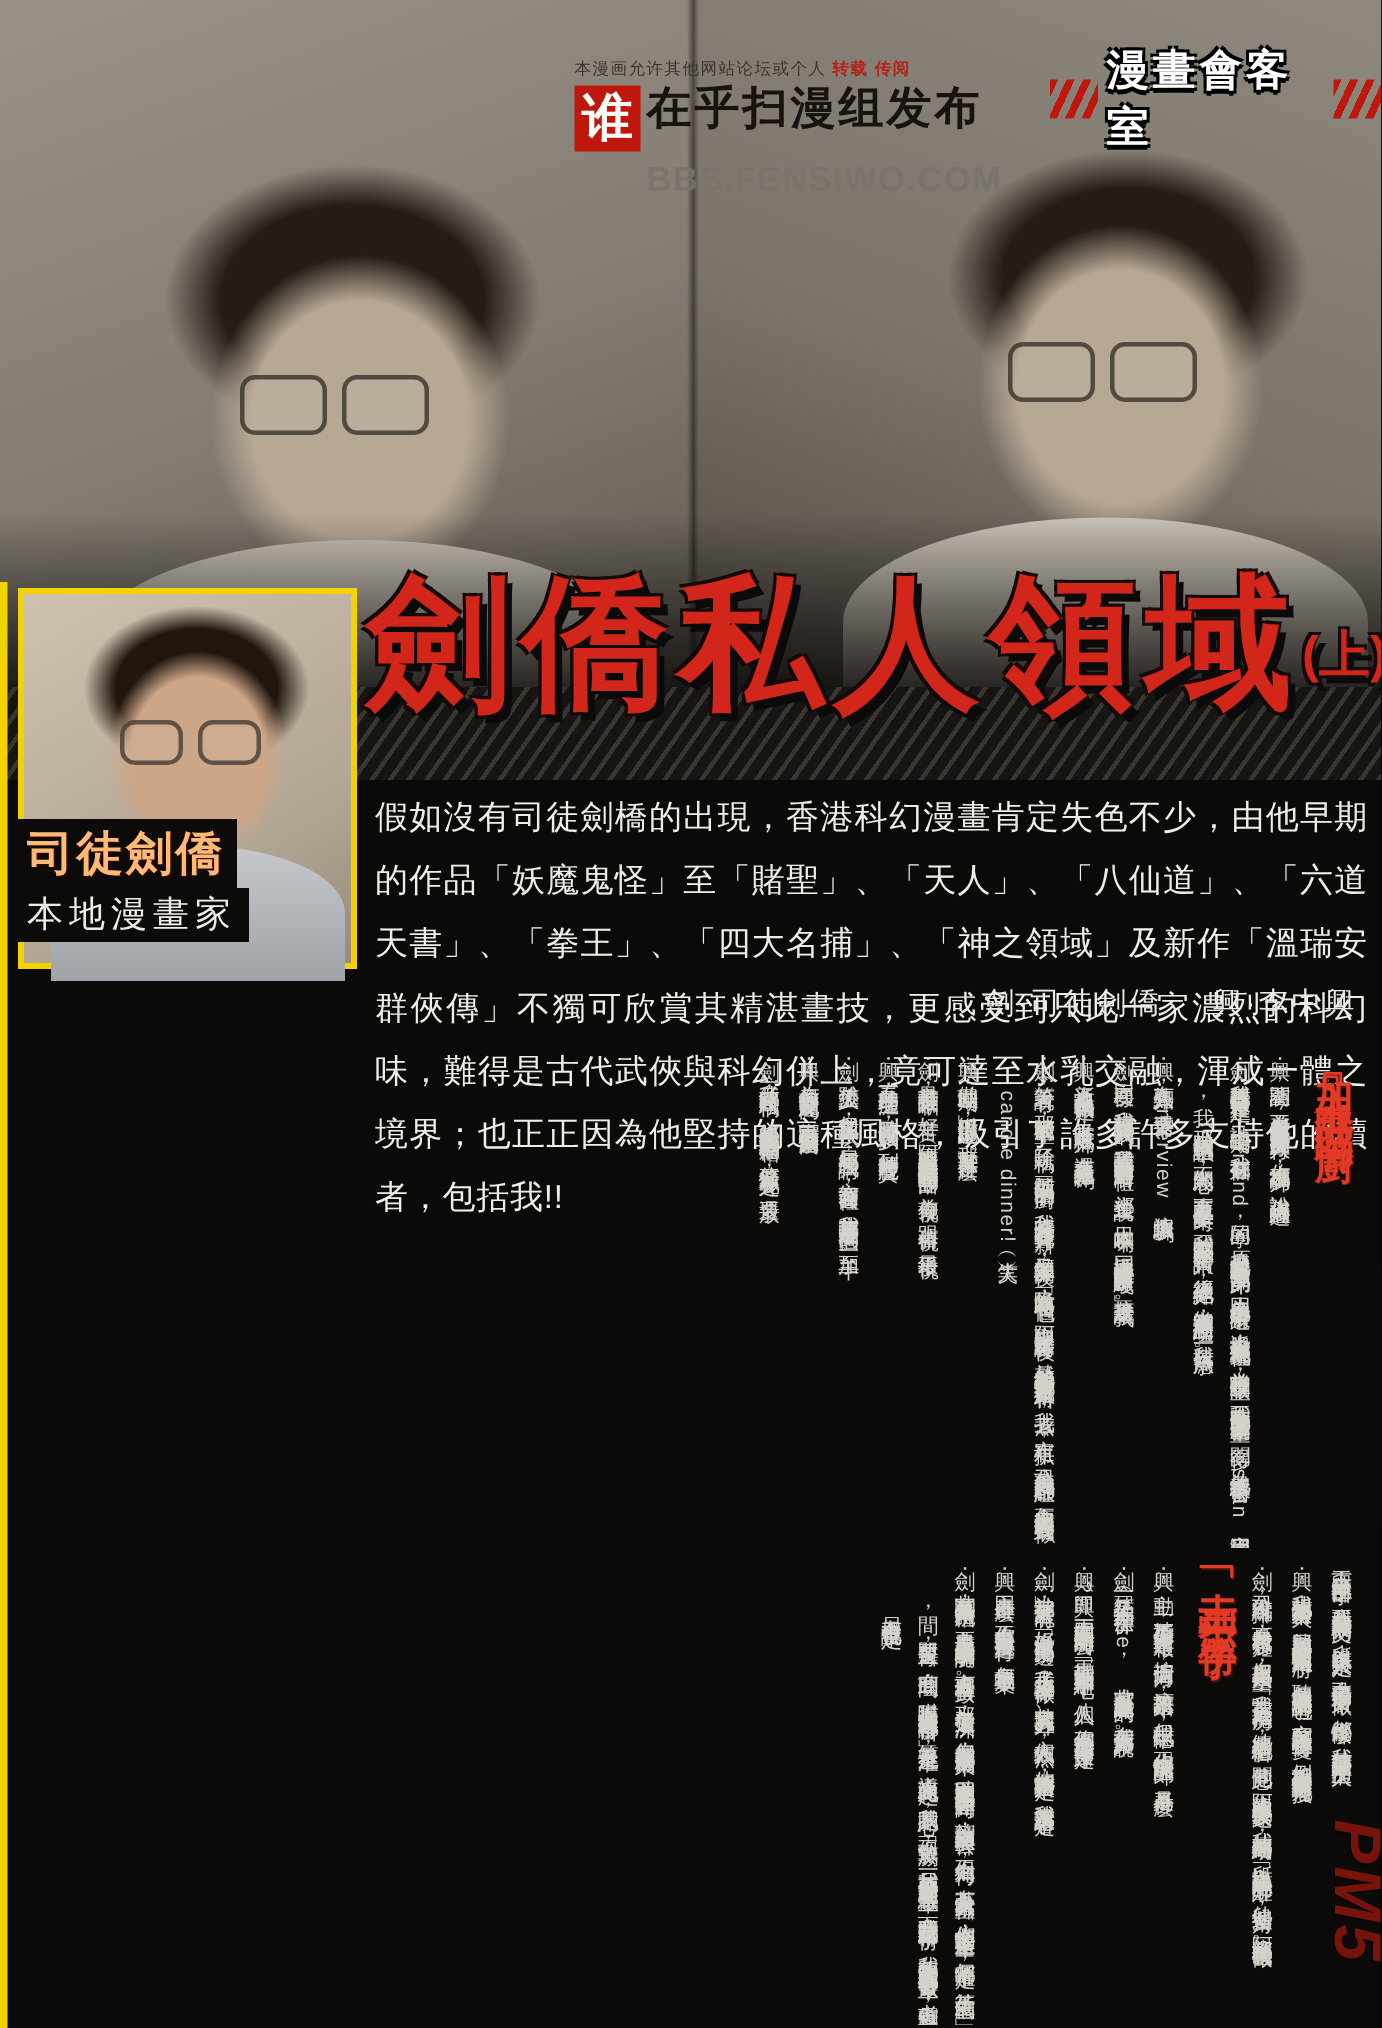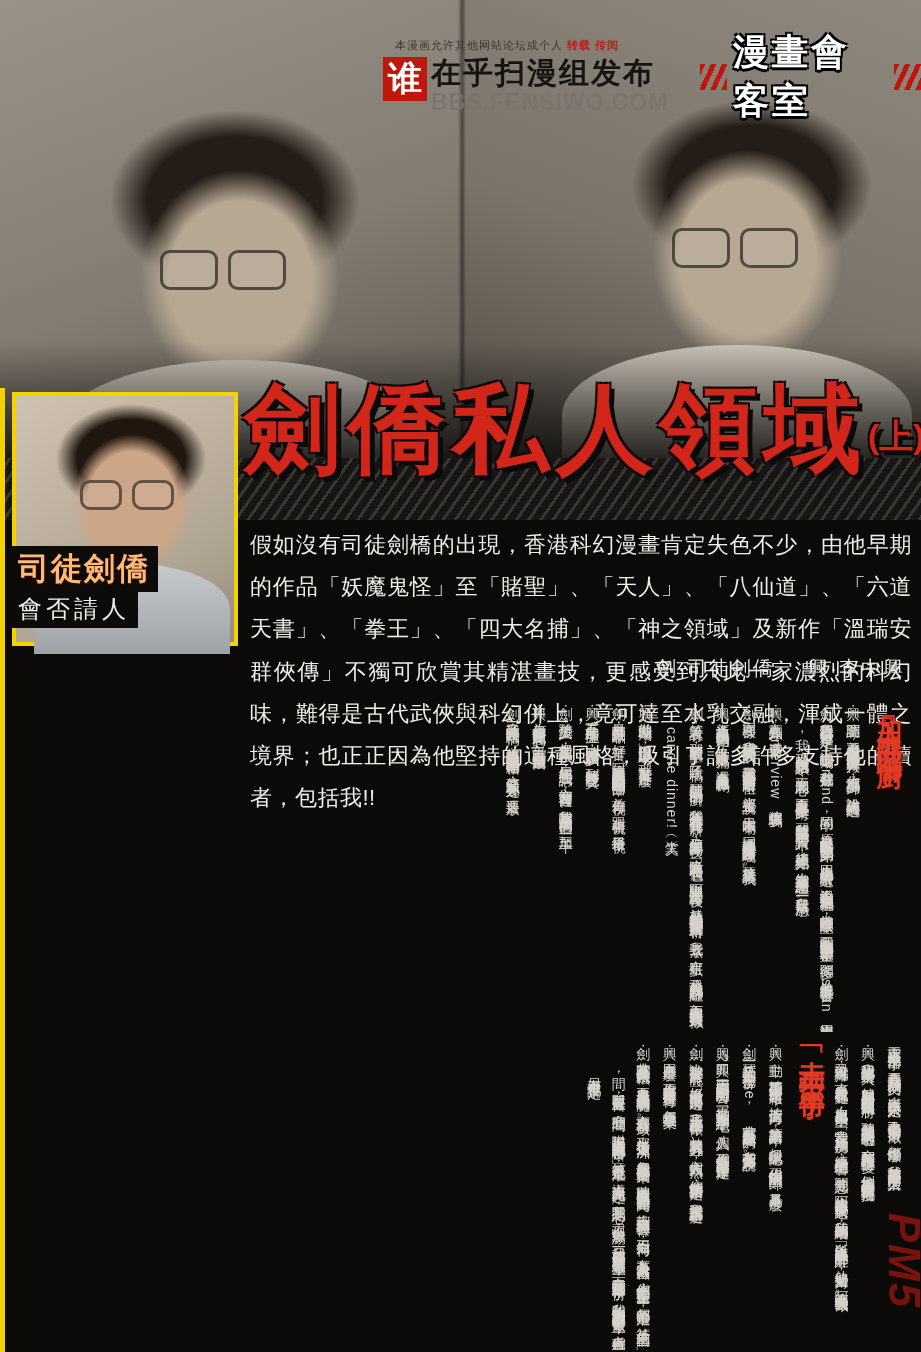--- a/index.html
+++ b/index.html
@@ -21,32 +21,32 @@
   .portrait.right{left:462px;width:459px;background:linear-gradient(200deg,#8f887e 0%,#7b746a 55%,#4f4942 100%);}
   .hair{position:absolute;border-radius:50%;background:radial-gradient(closest-side,#241d17 70%,rgba(36,29,23,0));}
   .face{position:absolute;border-radius:48% 52% 55% 55%;background:radial-gradient(closest-side,#b7a894 72%,rgba(183,168,148,0));}
   .glasses{position:absolute;display:flex;gap:10px;}
   .lens{width:58px;height:40px;border:3px solid rgba(45,40,34,.75);border-radius:10px;background:rgba(220,215,205,.12);}
   .sweater{position:absolute;border-radius:50% 50% 0 0;background:linear-gradient(#cac3b8,#a9a296);}
   .photo-shade{position:absolute;left:0;bottom:0;width:100%;height:120px;background:linear-gradient(rgba(10,9,8,0),rgba(10,9,8,.85));}
   .seam{position:absolute;left:458px;top:0;width:8px;height:462px;background:linear-gradient(90deg,rgba(0,0,0,.0),rgba(0,0,0,.45),rgba(0,0,0,0));}
   
   .wm{position:absolute;left:383px;top:38px;width:330px;}
-  .wm-notice{font-size:11px;color:#3a352f;letter-spacing:1px;margin-left:12px;}
+  .wm-notice{font-size:11px;color:#3a352f;letter-spacing:1px;}
   .wm-notice b{color:#b3231a;}
   .wm-row{display:flex;align-items:flex-start;margin-top:4px;}
   .wm-logo{width:44px;height:44px;background:#c0170d;color:#fff;font-size:34px;font-weight:bold;
     display:flex;align-items:center;justify-content:center;flex:0 0 auto;}
   .wm-text{margin-left:4px;}
   .wm-group{font-size:30px;font-weight:bold;color:#171310;letter-spacing:2px;line-height:1.05;}
-  .wm-site{font-size:23px;font-weight:bold;color:rgba(120,115,108,.85);letter-spacing:1px;}
+  .wm-site{font-size:23px;font-weight:bold;color:rgba(120,115,108,.85);letter-spacing:1px;margin-top:17px;}
   
   .badge{position:absolute;left:700px;top:28px;display:flex;align-items:center;gap:6px;}
   .hatch-marks{width:34px;height:26px;background:repeating-linear-gradient(115deg,#c0170d 0 5px,rgba(0,0,0,0) 5px 10px);}
-  .badge-text{font-size:36px;font-weight:bold;color:#fff;letter-spacing:3px;
+  .badge-text{font-size:28px;font-weight:bold;color:#fff;letter-spacing:3px;
     text-shadow:2px 2px 0 #000,-2px -2px 0 #000,2px -2px 0 #000,-2px 2px 0 #000,0 3px 0 #000;}
   
   .band{position:absolute;left:0;top:458px;width:921px;height:62px;
     background:repeating-linear-gradient(125deg,#161513 0 7px,#393631 7px 10px);}
   .main-title{position:absolute;left:244px;top:380px;width:677px;white-space:nowrap;z-index:5;
     font-size:97px;font-weight:bold;color:var(--red);letter-spacing:7px;line-height:1;
     text-shadow:5px 5px 0 #0a0a0a,-2px -2px 0 #140808,2px -2px 0 #140808,-2px 2px 0 #140808;text-align:center;}
   .title-part{font-size:34px;font-weight:bold;letter-spacing:0;vertical-align:14px;}
   
   .inset{position:absolute;left:12px;top:392px;width:226px;height:254px;z-index:6;
@@ -140,21 +140,21 @@
   <div class="inset">
     <div class="hair"></div>
     <div class="face"></div>
     <div class="glasses">
       <div class="lens"></div>
         <div class="lens"></div>
     </div>
     <div class="sweater"></div>
     <div class="inset-label">
       <span class="inset-name">司徒劍僑</span>
-      <span class="inset-role">會否請人</span>
+      <span class="inset-role">本地漫畫家</span>
     </div>
   </div>
 
   <div class="intro">假如沒有司徒劍橋的出現，香港科幻漫畫肯定失色不少，由他早期的作品「妖魔鬼怪」至「賭聖」、「天人」、「八仙道」、「六道天書」、「拳王」、「四大名捕」、「神之領域」及新作「溫瑞安群俠傳」不獨可欣賞其精湛畫技，更感受到只此一家濃烈的科幻味，難得是古代武俠與科幻併上，竟可達至水乳交融，渾成一體之境界；也正正因為他堅持的這種風格，吸引了許多許多支持他的讀者，包括我!!</div>
 
   <div class="byline">
     <span>劍·司徒劍僑</span>
     <span>興·李中興</span>
   </div>
 

